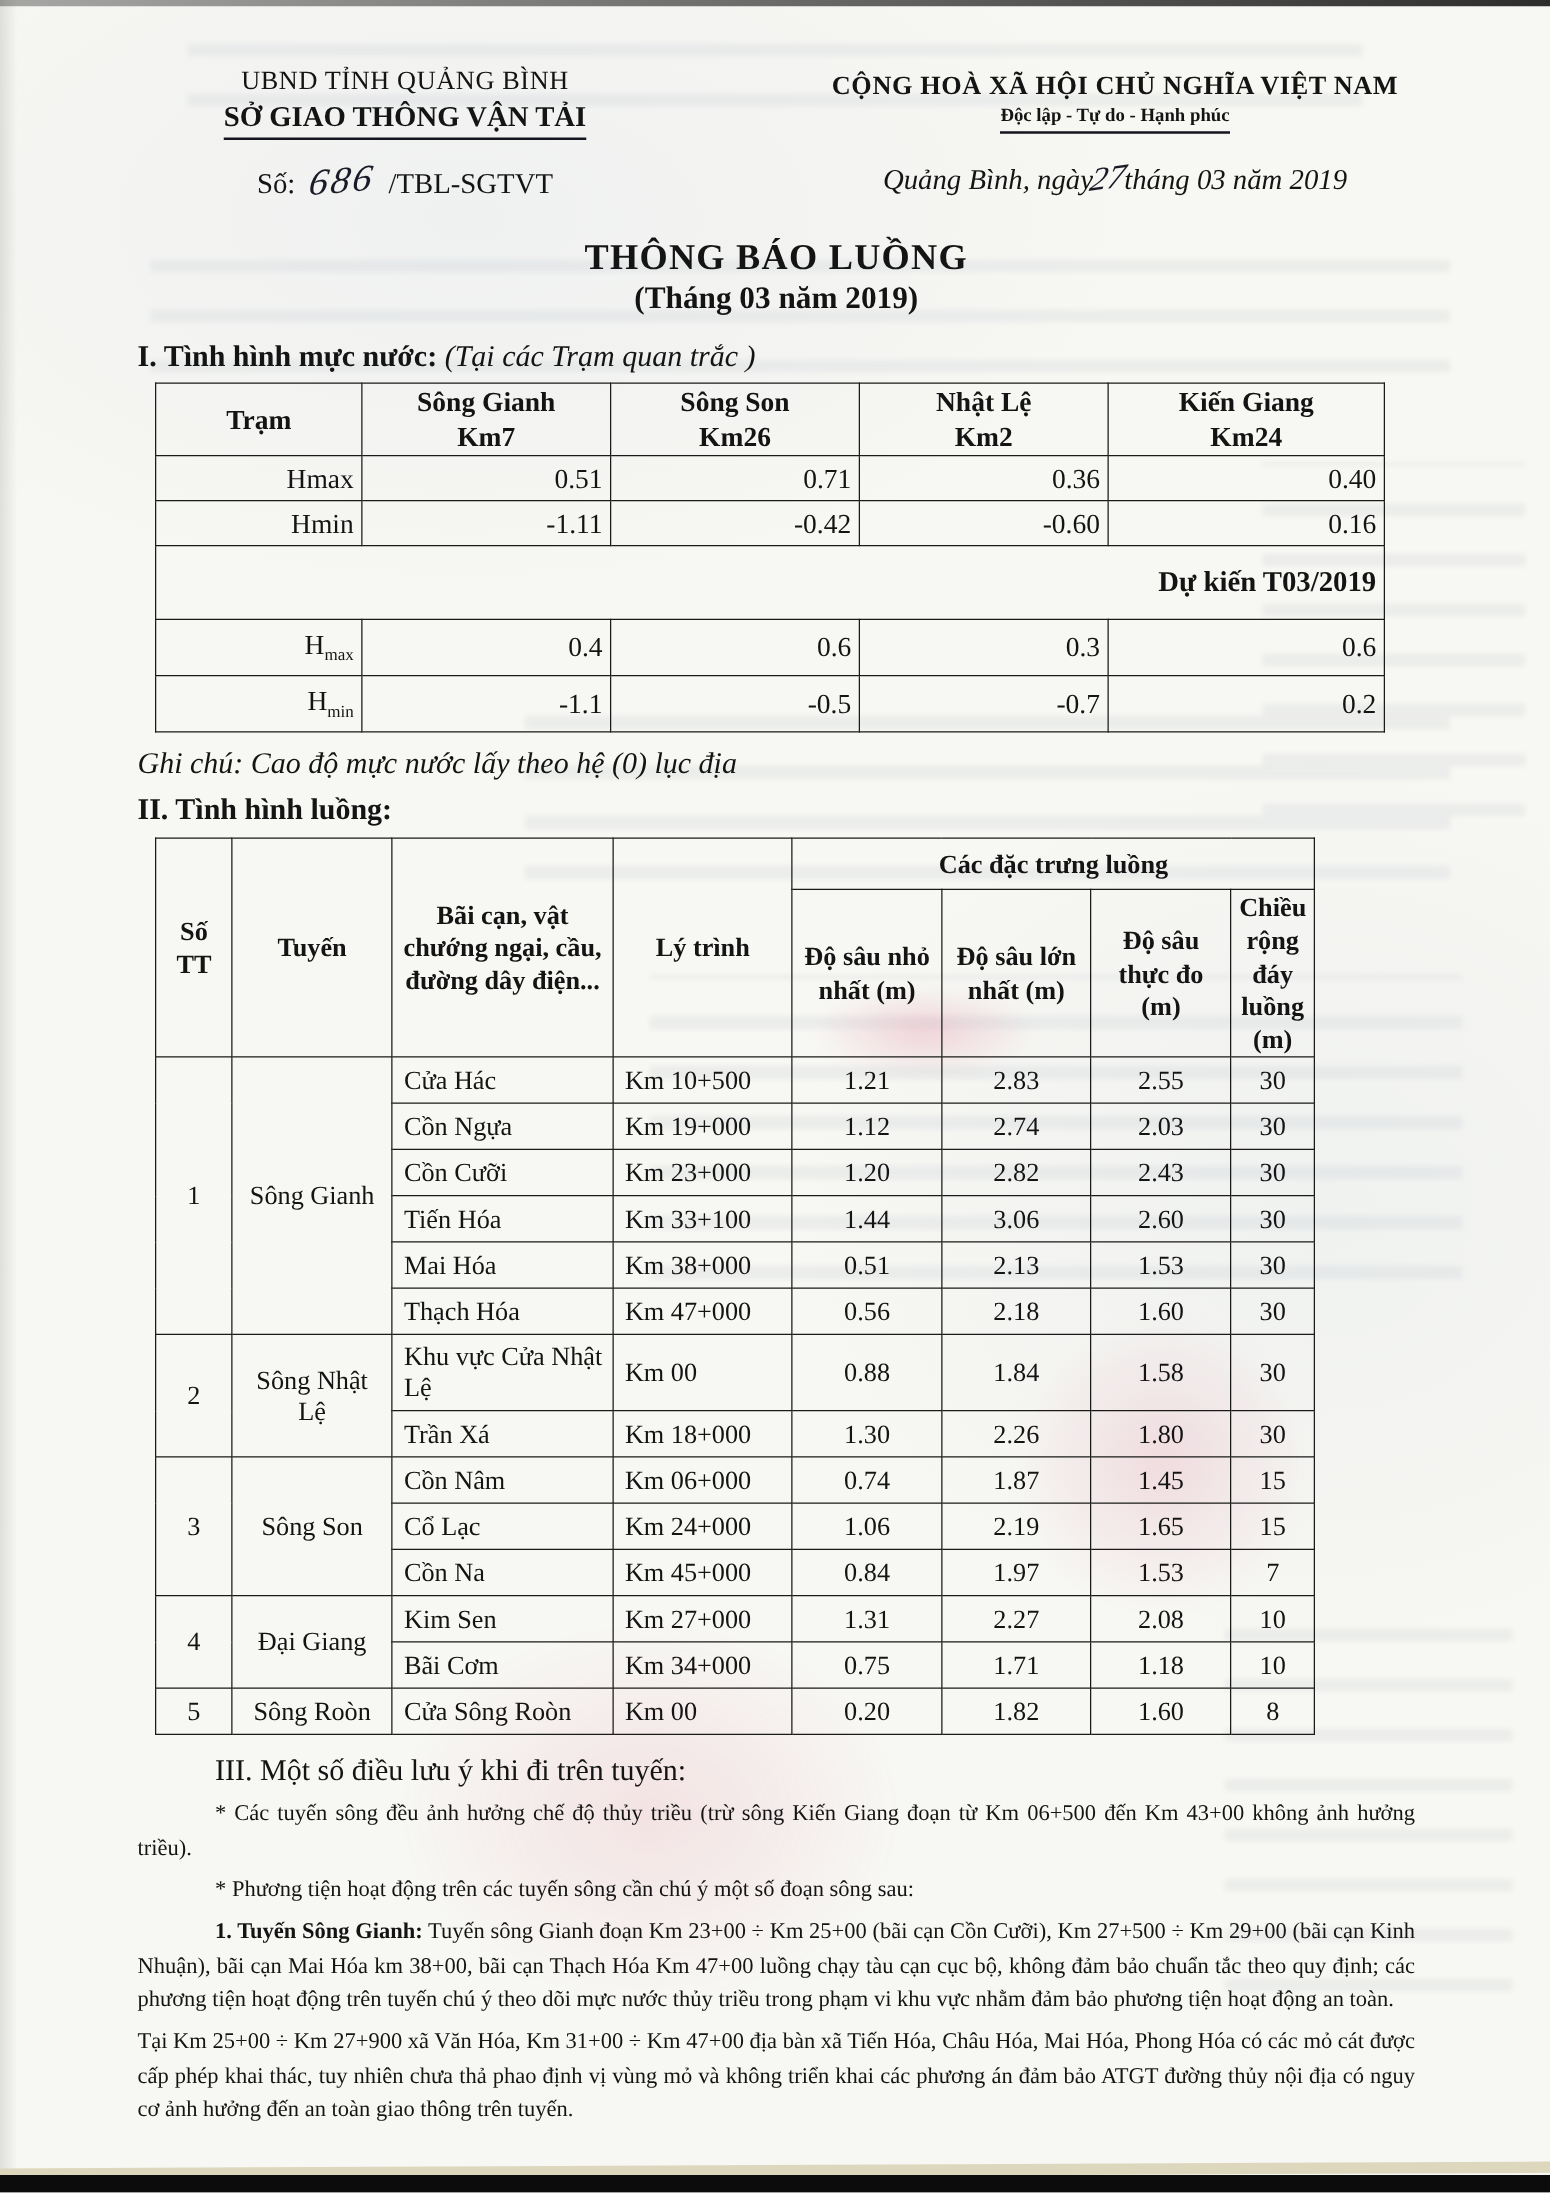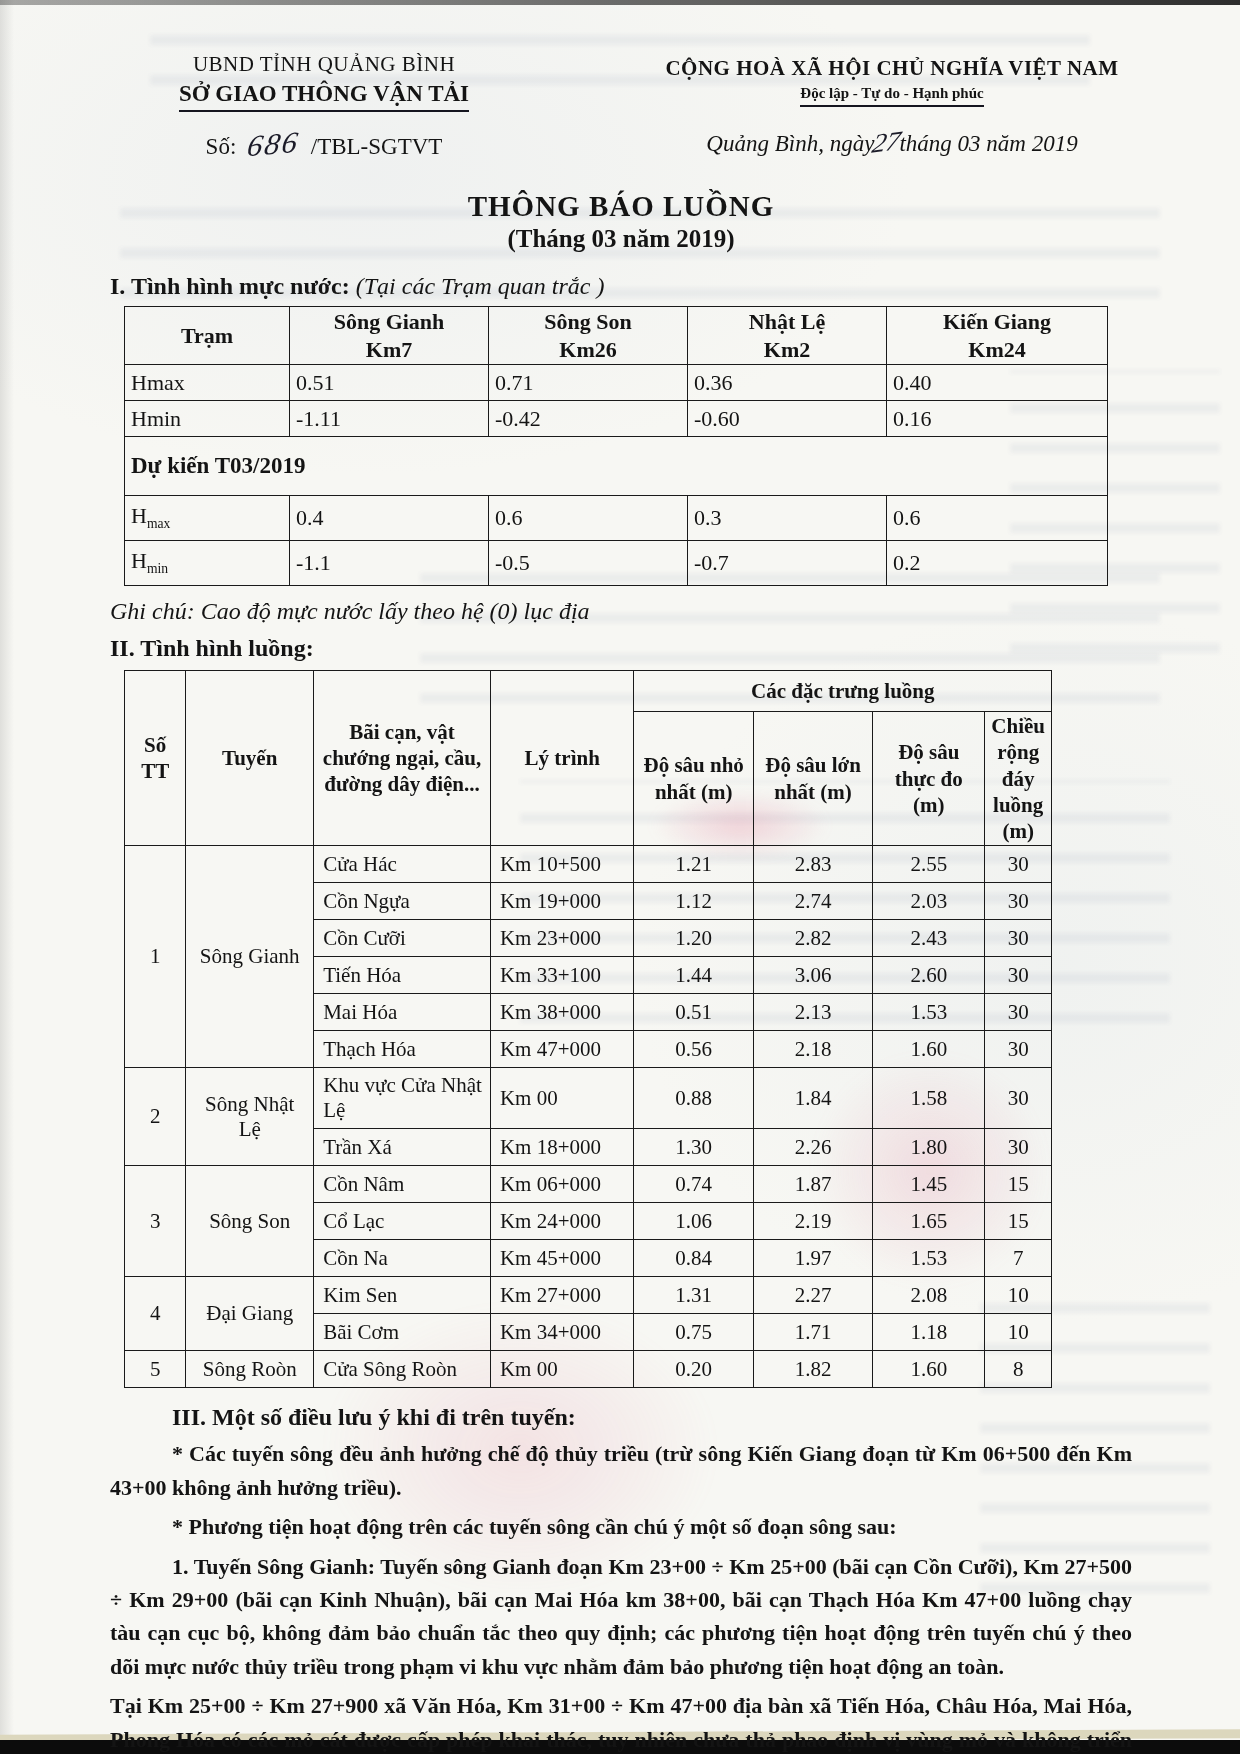--- a/index.html
+++ b/index.html
@@ -52,38 +52,38 @@
   
   .sec-h{font-size:24px;font-weight:bold;margin-top:20px;}
   .sec-h .note{font-weight:normal;font-style:italic;font-size:24px;}
 
   
   table{border-collapse:collapse;background:transparent;}
   th,td{border:1.6px solid #1a1a1a;padding:1px 6px;}
   .t1{margin:6px 0 0 14px;width:984px;font-size:22px;}
   .t1 th{font-weight:bold;}
   .t1 .h2{line-height:1.25;}
-  .t1 td{text-align:left;}
+  .t1 td{text-align:right;}
   .t1 .obs td{height:33px;}
   .t1 .fc td{height:42px;}
   .t1 .fct td{height:56px;font-weight:bold;font-size:23px;}
   sub{font-size:62%;}
 
   .note-line{font-style:italic;font-size:24px;margin-top:12px;}
 
   .t2{margin:8px 0 0 14px;width:928px;font-size:21px;}
   .t2 th{font-weight:bold;line-height:1.25;}
   .t2 td{height:34px;}
   .t2 .c{text-align:center;}
   .t2 .l{text-align:left;padding-left:9px;}
 
   
-  .body-p{font-size:22px;line-height:1.52;text-align:justify;margin:6px 0 0 0;font-weight:bold;}
+  .body-p{font-size:18px;line-height:1.52;text-align:justify;margin:6px 0 0 0;}
   .ind{text-indent:62px;}
-  .h3{font-size:24px;font-weight:bold;margin-top:16px;text-indent:62px;}
+  .h3{font-size:24px;font-weight:normal;margin-top:16px;text-indent:62px;}
 </style>
 </head>
 <body>
 
 <div class="page">
 
   <div class="ghost" style="top:22px;left:150px;width:940px;height:80px;"></div>
   <div class="ghost" style="top:195px;left:120px;width:1040px;height:120px;"></div>
   <div class="ghost" style="top:370px;left:1010px;width:210px;height:300px;"></div>
   <div class="ghost" style="top:560px;left:420px;width:740px;height:160px;"></div>

